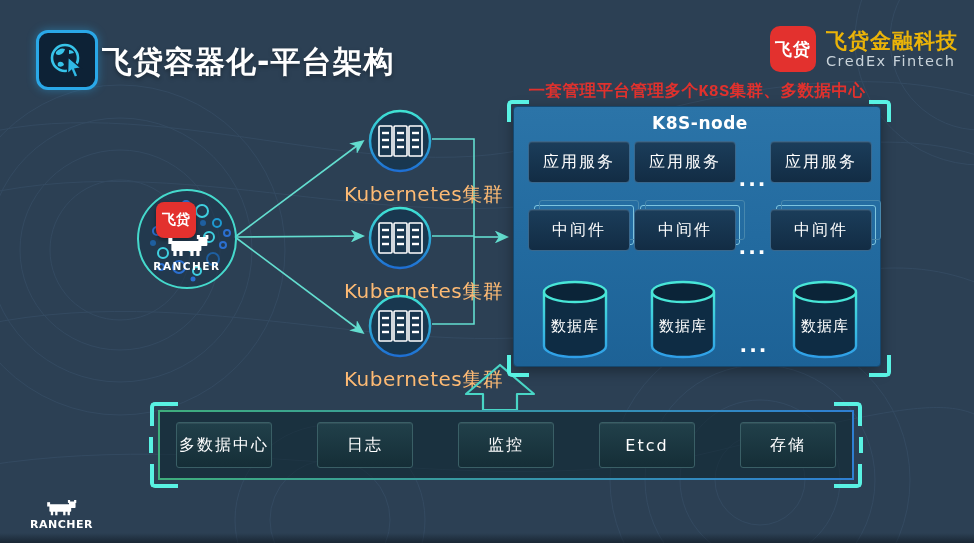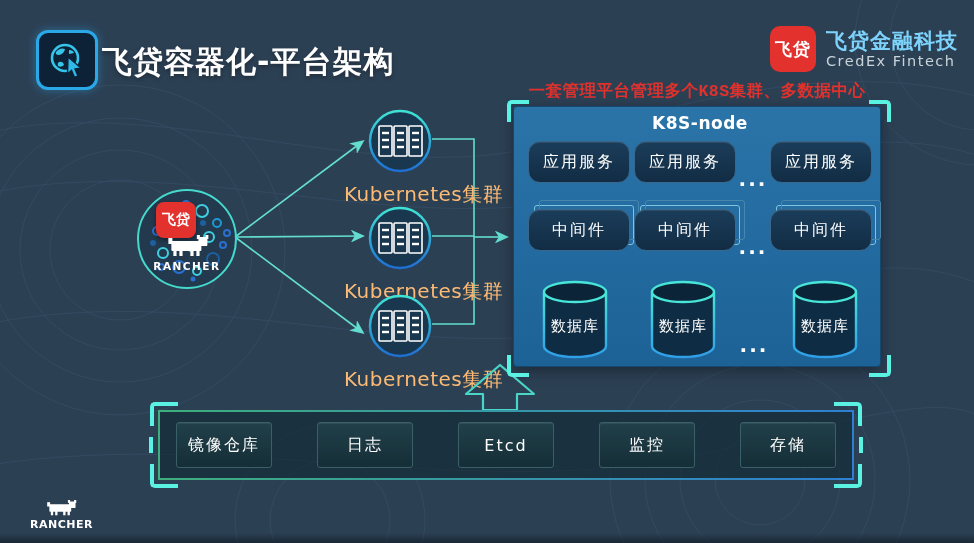--- a/index.html
+++ b/index.html
@@ -24,21 +24,21 @@
   .hdr-title{
     left:102px;top:42px;z-index:3;color:#fff;font-size:30px;font-weight:bold;
     letter-spacing:1px;text-shadow:0 2px 4px rgba(0,0,0,.35);
   }
   .brand{left:770px;top:26px;z-index:3;display:flex;gap:10px;align-items:center;}
   .brand-logo{
     width:46px;height:46px;border-radius:10px;background:#e3312e;
     display:flex;align-items:center;justify-content:center;
     color:#fff;font-weight:bold;font-size:17px;letter-spacing:1px;
   }
-  .brand-cn{color:#7dd3fc;font-size:21px;font-weight:bold;letter-spacing:1px;line-height:1.15;}
+  .brand-cn{color:#eab308;font-size:21px;font-weight:bold;letter-spacing:1px;line-height:1.15;}
   .brand-en{color:#c9d3da;font-size:14.5px;letter-spacing:1.5px;}
 
   
   .callout{
     left:513px;top:80px;width:368px;z-index:3;text-align:center;
     color:#e0312d;font-size:16.5px;font-weight:bold;letter-spacing:.5px;font-family:Liberation Mono, monospace;
   }
 
   
   #wires{position:absolute;inset:0;z-index:1;}
@@ -68,21 +68,21 @@
     background:linear-gradient(180deg,#2b74a8 0%,#226a9f 55%,#1d6296 100%);
     border:1px solid #15486f;border-radius:4px;box-sizing:border-box;
     padding:6px 8px 0 14px;box-shadow:0 4px 14px rgba(0,0,0,.35);
   }
   .panel-title{text-align:center;color:#fff;font-weight:bold;font-size:17px;letter-spacing:.5px;}
   .row{display:flex;align-items:flex-start;}
   .row1{margin-top:8px;}
   .row2{margin-top:26px;}
   .row3{margin-top:28px;padding:0 12px;justify-content:center;}
   .nodebox{
-    width:100px;height:40px;flex:0 0 auto;border-radius:12px;
+    width:100px;height:40px;flex:0 0 auto;border-radius:4px;
     background:linear-gradient(180deg,#1b3d5a,#122c44);
     border:1px solid #39678c;box-shadow:inset 0 1px 0 rgba(255,255,255,.08);
     color:#fff;font-size:16px;letter-spacing:2px;
     display:flex;align-items:center;justify-content:center;
   }
   .gap4{width:4px;flex:0 0 auto;}
   .dots{
     flex:1;align-self:flex-end;text-align:center;color:#fff;
     font-size:20px;font-weight:bold;letter-spacing:2px;line-height:1;
     margin-bottom:-6px;
@@ -380,24 +380,24 @@
 </svg>
 
 <div class="abs infra-wrap">
   <div class="br tl" style="left:0;top:0"></div>
   <div class="br tr" style="right:0;top:0"></div>
   <div class="br bl" style="left:0;bottom:0"></div>
   <div class="br brc" style="right:0;bottom:0"></div>
   <div class="tick" style="left:-1px"></div>
   <div class="tick" style="right:-1px"></div>
   <div class="infra-inner">
-    <div class="infra-item">镜像仓库</div>
+    <div class="infra-item">多数据中心</div>
     <div class="infra-item">日志</div>
+    <div class="infra-item">监控</div>
     <div class="infra-item">Etcd</div>
-    <div class="infra-item">监控</div>
     <div class="infra-item">存储</div>
   </div>
 </div>
 
 <div class="abs footer">
   <div class="f-rancher">
     <svg width="32" height="16" viewBox="0 0 44 22">
       <g fill="#ffffff">
         <rect x="6" y="6" width="30" height="10" rx="1"></rect>
         <rect x="8" y="15" width="3.2" height="6"></rect>

